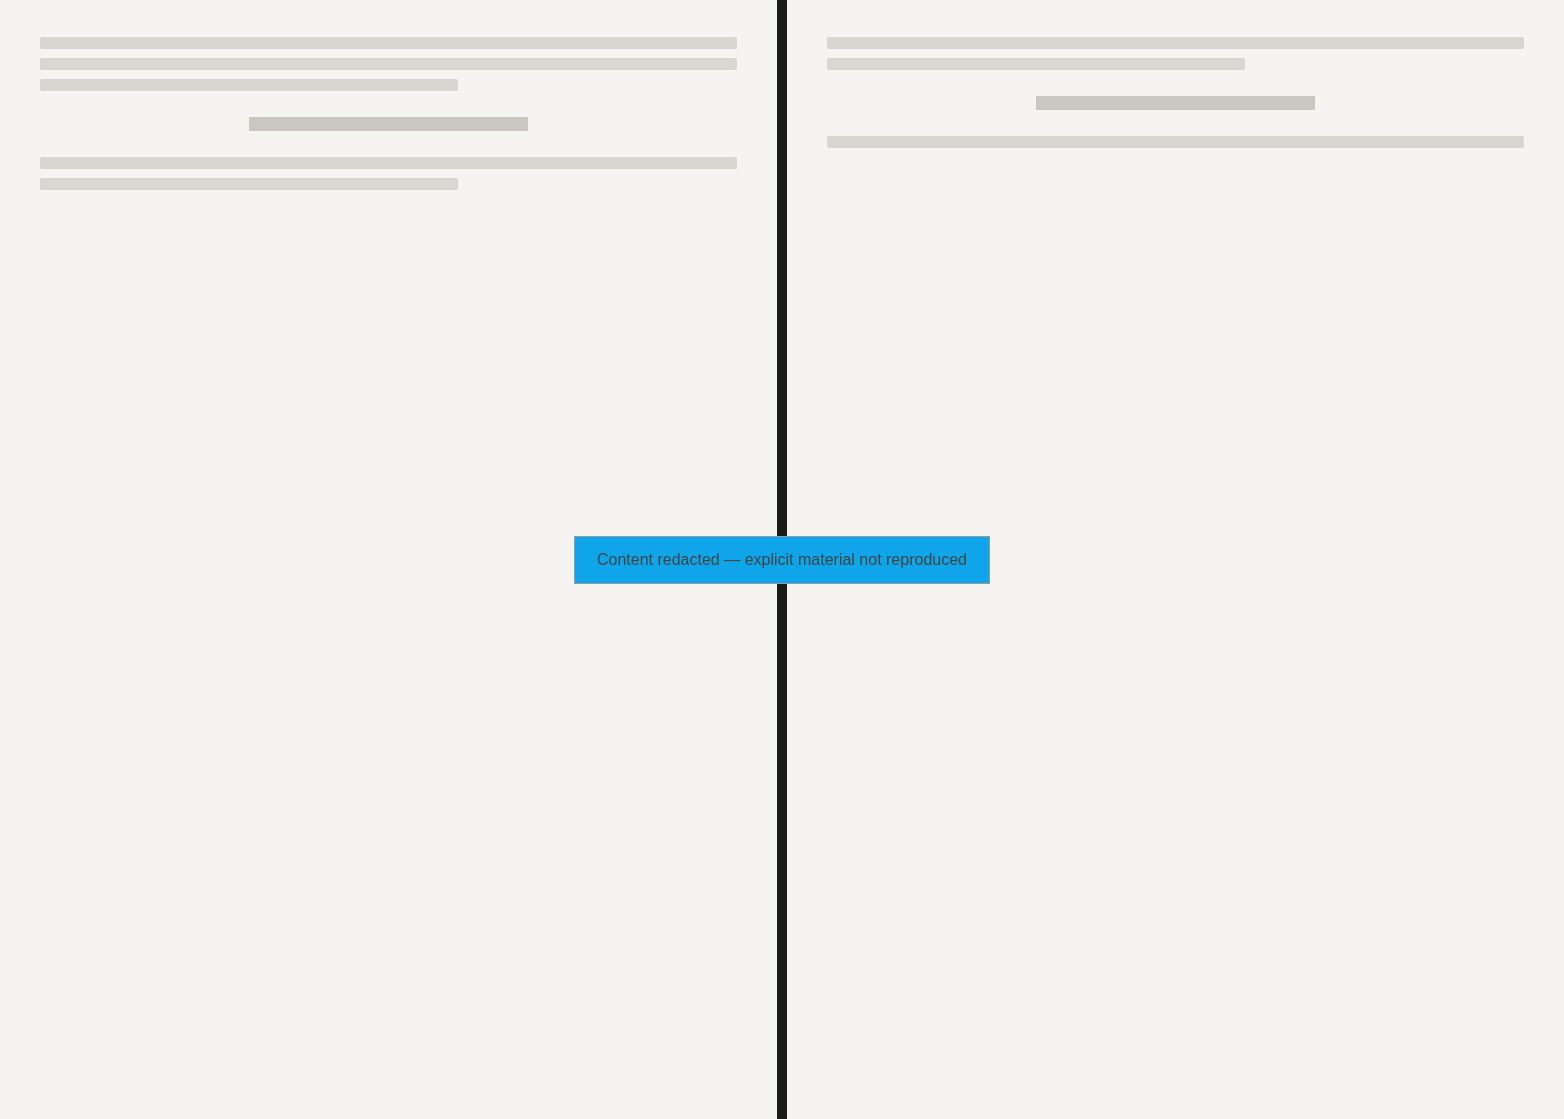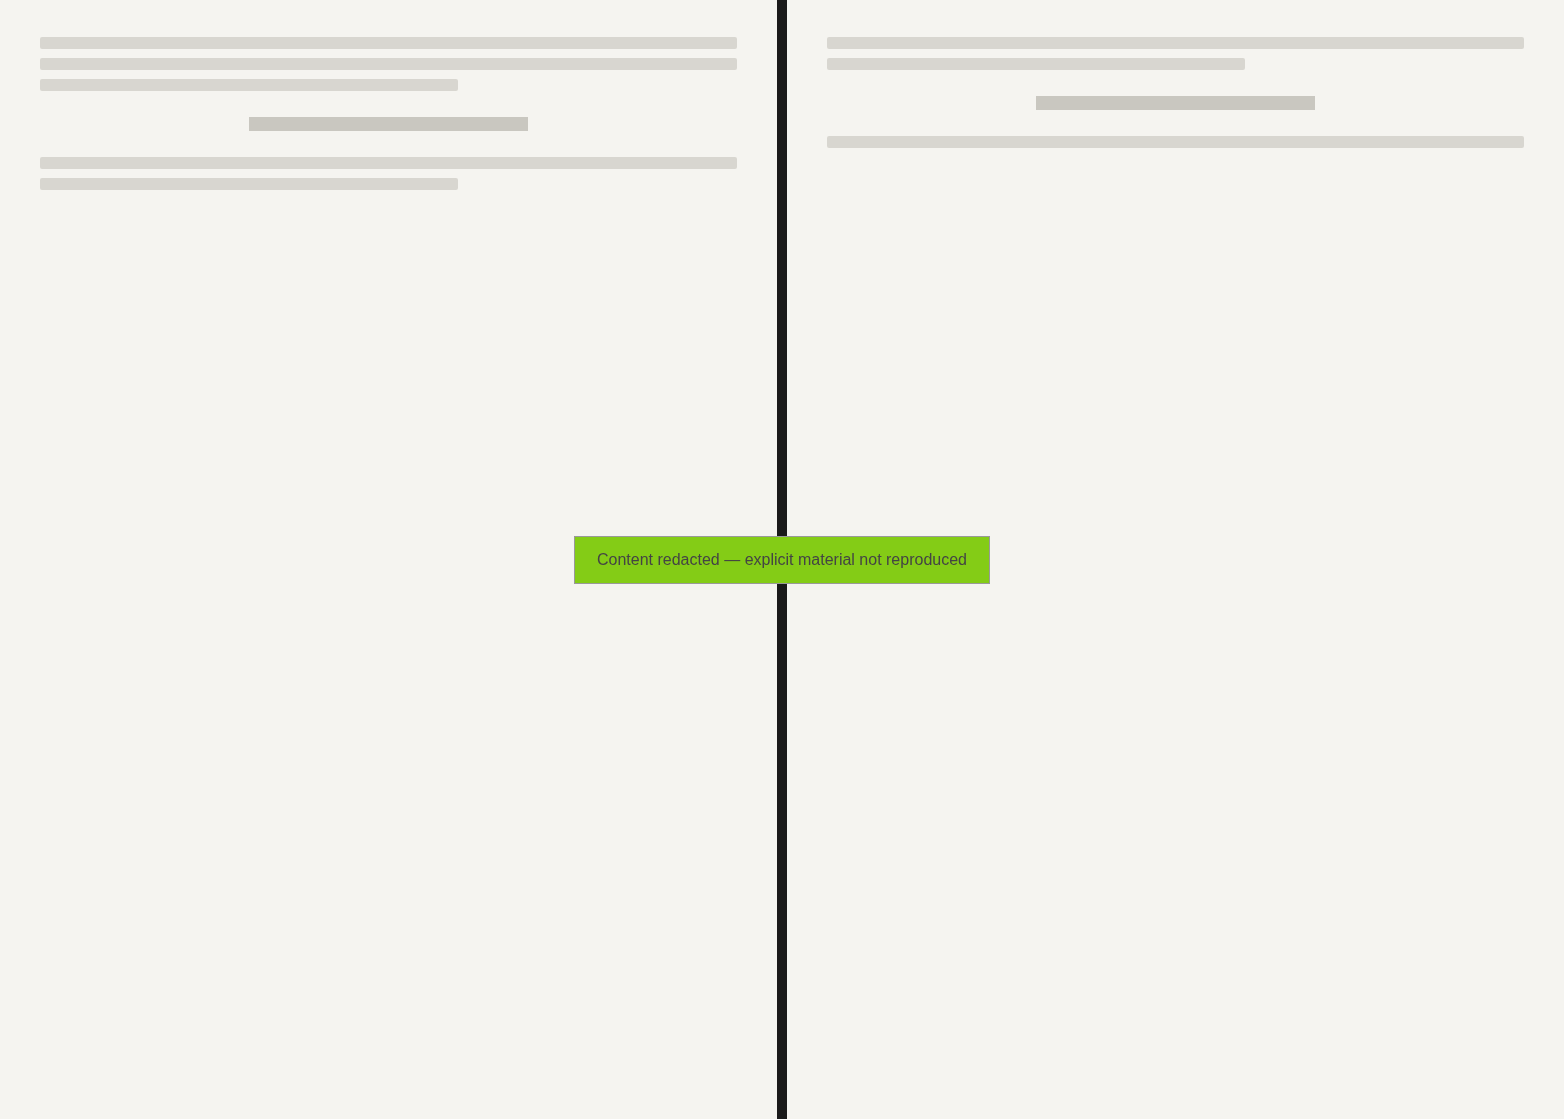--- a/index.html
+++ b/index.html
@@ -3,21 +3,21 @@
 <meta charset="utf-8">
 <style>
   body { margin:0; background:#2b2b2b; font-family:"Liberation Serif", serif; }
   .page { width:1564px; height:1119px; background:#f5f4f0; position:relative; display:flex; }
   .column { flex:1; padding:28px 40px; box-sizing:border-box; }
   .gutter { width:10px; background:#1a1a1a; }
   .line { height:12px; background:#d8d6d0; border-radius:2px; margin:9px 0; }
   .line.short { width:60%; }
   .heading { width:40%; height:14px; background:#c9c7c0; margin:26px auto; }
   .notice { position:absolute; inset:0; display:flex; align-items:center; justify-content:center; }
-  .notice span { background:#84cc16; border:1px solid #999; padding:14px 22px; font-family:"Liberation Sans", sans-serif; color:#444; }
+  .notice span { background:#0ea5e9; border:1px solid #999; padding:14px 22px; font-family:"Liberation Sans", sans-serif; color:#444; }
 </style>
 </head>
 <body>
 
 <div class="page">
   <div class="column">
     <div class="line"></div>
     <div class="line"></div>
     <div class="line short"></div>
     <div class="heading"></div>

